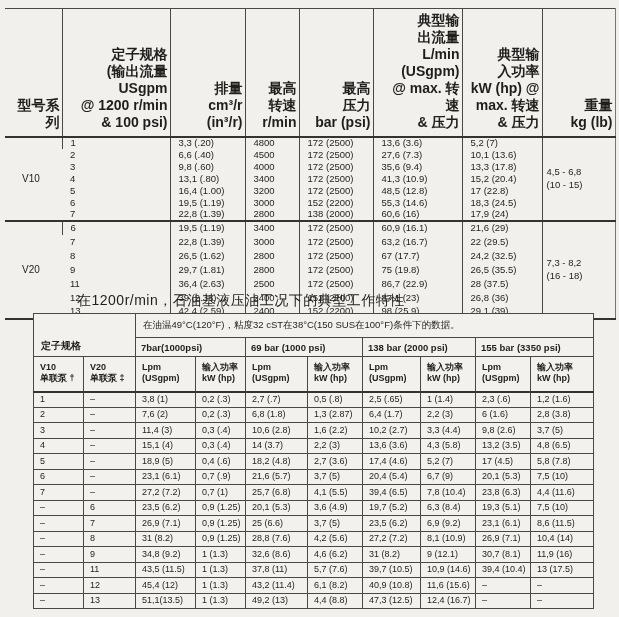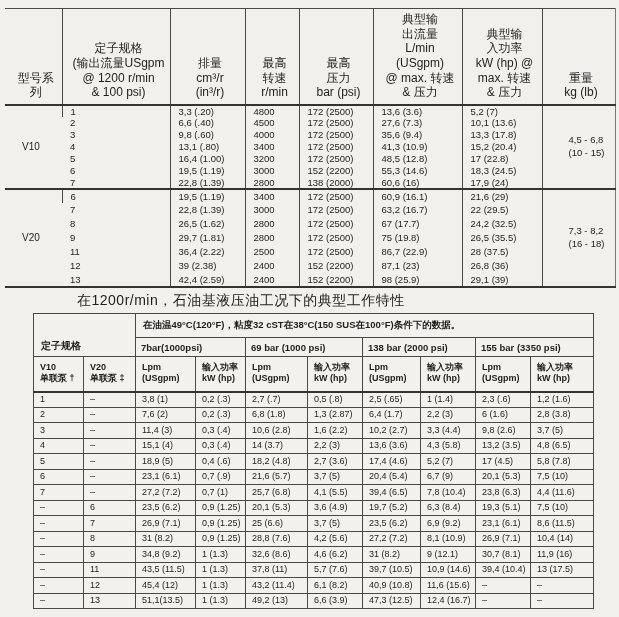--- a/index.html
+++ b/index.html
@@ -18,48 +18,48 @@
   td, th { overflow: hidden; white-space: pre-line; }
 
   
   .spec-table {
     position: absolute; left: 5px; top: 8px; width: 610px;
     border-top: 1px solid #4a4844;
     border-bottom: 2px solid #35332f;
     border-right: 1px solid #7a776f;
   }
   .spec-table th {
-    font-size: 12px; font-weight: 400; text-align: center;
+    font-size: 14px; font-weight: 700; text-align: right;
     vertical-align: bottom; padding: 3px 2px 4px 7px; line-height: 1.22;
     border-bottom: 2px solid #35332f;
   }
   .spec-table td {
     font-size: 9.5px; text-align: left; vertical-align: middle;
     padding: 0 2px 0 8px; line-height: 1;
   }
   .spec-table th + th, .spec-table td + td { border-left: 1px solid #4a4844; }
   .spec-table tr.v10 td { height: 12px; }
   .spec-table tr.v20 td { height: 14px; }
   .spec-table tr.group-start td { border-top: 2px solid #35332f; }
   .spec-table .model-cell { padding-left: 17px; font-size: 10px; vertical-align: middle; }
-  .spec-table .weight-cell { padding-left: 26px; line-height: 1.35; vertical-align: middle; margin-top: 24px; }
+  .spec-table .weight-cell { padding-left: 4px; line-height: 1.35; vertical-align: middle; margin-top: 24px; }
 
   
   .perf-title {
     position: absolute; left: 35px; top: 292px;
     font-size: 14px; font-weight: 400; letter-spacing: 0.5px; margin-left: 42px;
   }
   .perf-table {
     position: absolute; left: 33px; top: 313px; width: 560px;
     border: 1px solid #4a4844;
     background: #f3f1ee;
   }
   .perf-table th, .perf-table td { border: 1px solid #4a4844; }
   .perf-table .subtitle-cell {
-    font-size: 9.5px; font-weight: 700; text-align: left; vertical-align: middle;
+    font-size: 9.5px; font-weight: 400; text-align: left; vertical-align: middle;
     padding: 2px 4px 2px 7px; height: 24px;
   }
   .perf-table .stator-cell {
     font-size: 10px; font-weight: 700; text-align: left; vertical-align: bottom;
     padding: 0 0 3px 7px;
   }
   .perf-table .pressure-cell {
     font-size: 9.5px; font-weight: 700; text-align: left; vertical-align: middle;
     padding: 1px 12px 1px 5px; height: 19px;
   }
@@ -209,21 +209,21 @@
         <tr class="v20">
           <td>9</td>
           <td>29,7 (1.81)</td>
           <td>2800</td>
           <td>172 (2500)</td>
           <td>75 (19.8)</td>
           <td>26,5 (35.5)</td>
         </tr>
         <tr class="v20">
           <td>11</td>
-          <td>36,4 (2.22)</td>
+          <td>36,4 (2.63)</td>
           <td>2500</td>
           <td>172 (2500)</td>
           <td>86,7 (22.9)</td>
           <td>28 (37.5)</td>
         </tr>
         <tr class="v20">
           <td>12</td>
           <td>39 (2.38)</td>
           <td>2400</td>
           <td>152 (2200)</td>
@@ -446,21 +446,21 @@
           <td>11,6 (15.6)</td>
           <td>–</td>
           <td>–</td>
         </tr>
         <tr>
           <td>–</td>
           <td>13</td>
           <td>51,1(13.5)</td>
           <td>1 (1.3)</td>
           <td>49,2 (13)</td>
-          <td>6,6 (3.9)</td>
+          <td>4,4 (8.8)</td>
           <td>47,3 (12.5)</td>
           <td>12,4 (16.7)</td>
           <td>–</td>
           <td>–</td>
         </tr>
       </tbody>
   </table>
 
 </div>
 

